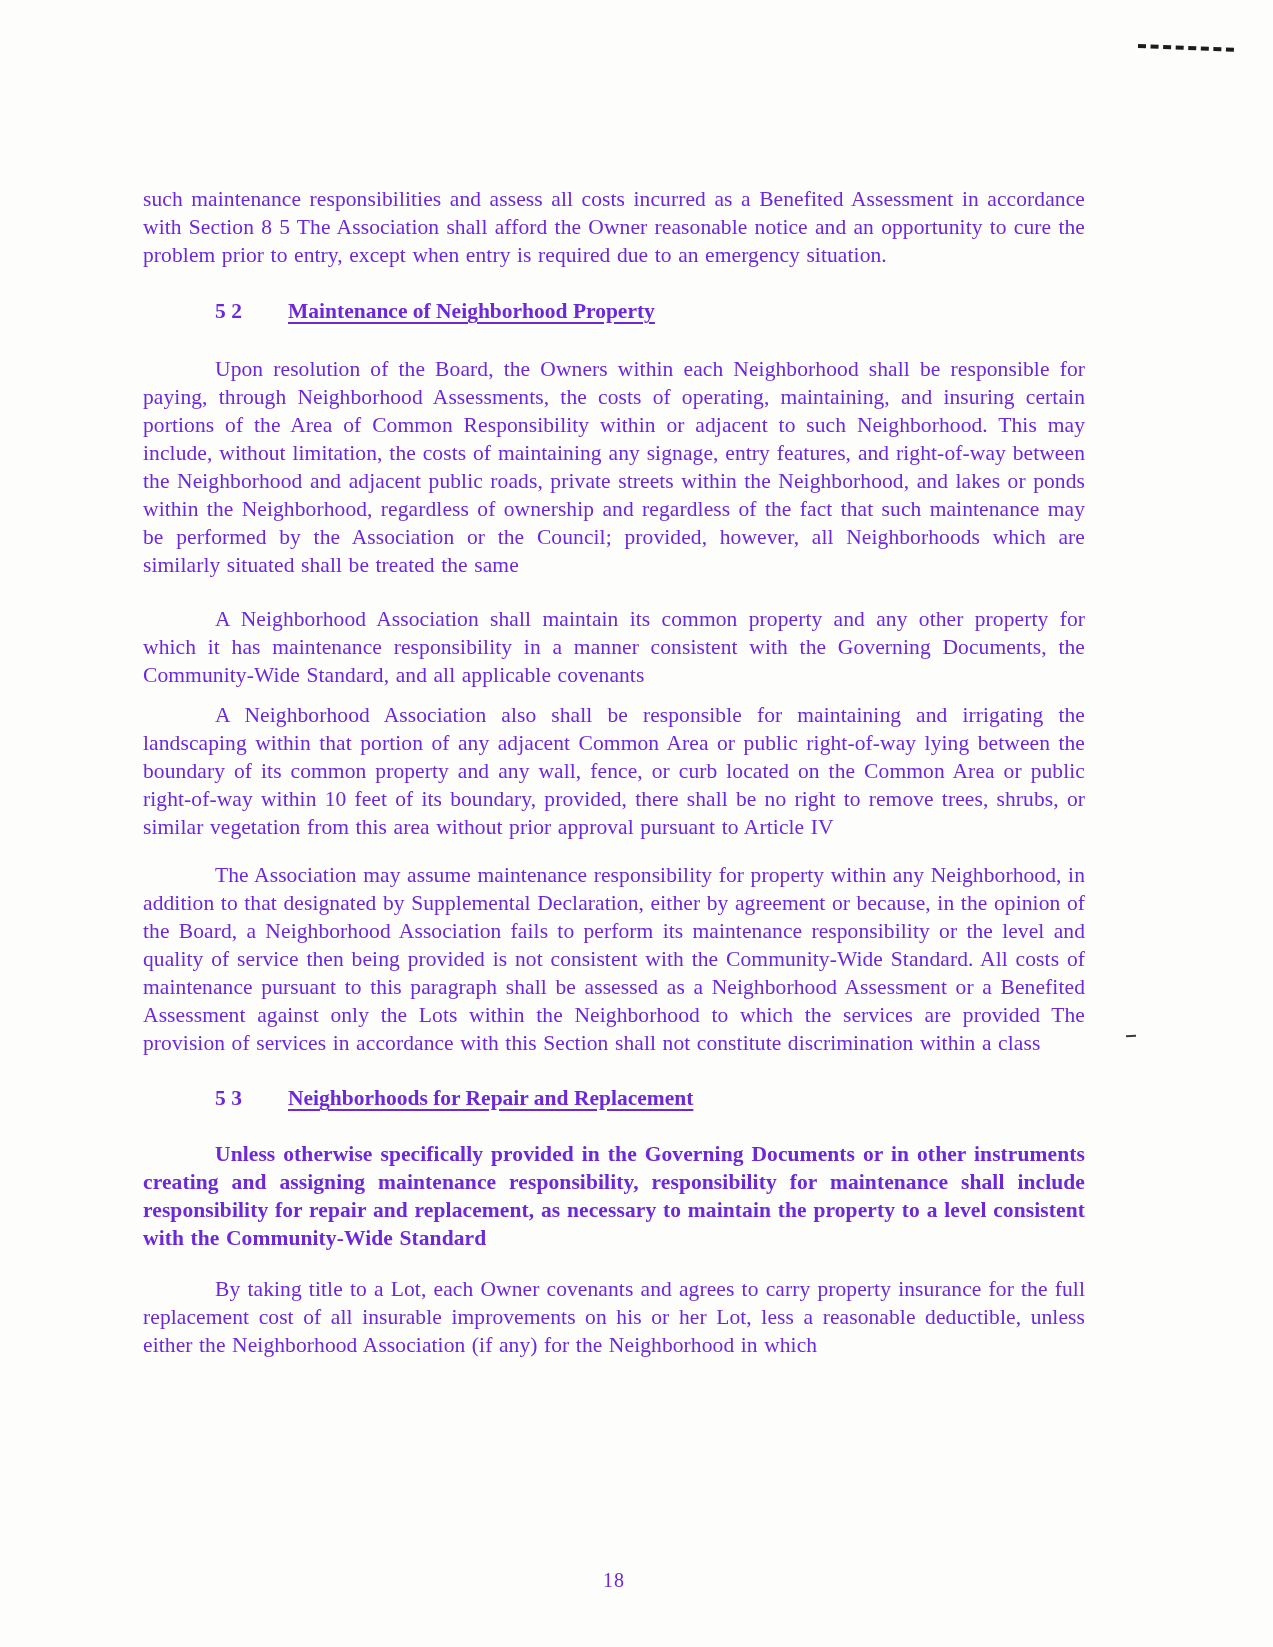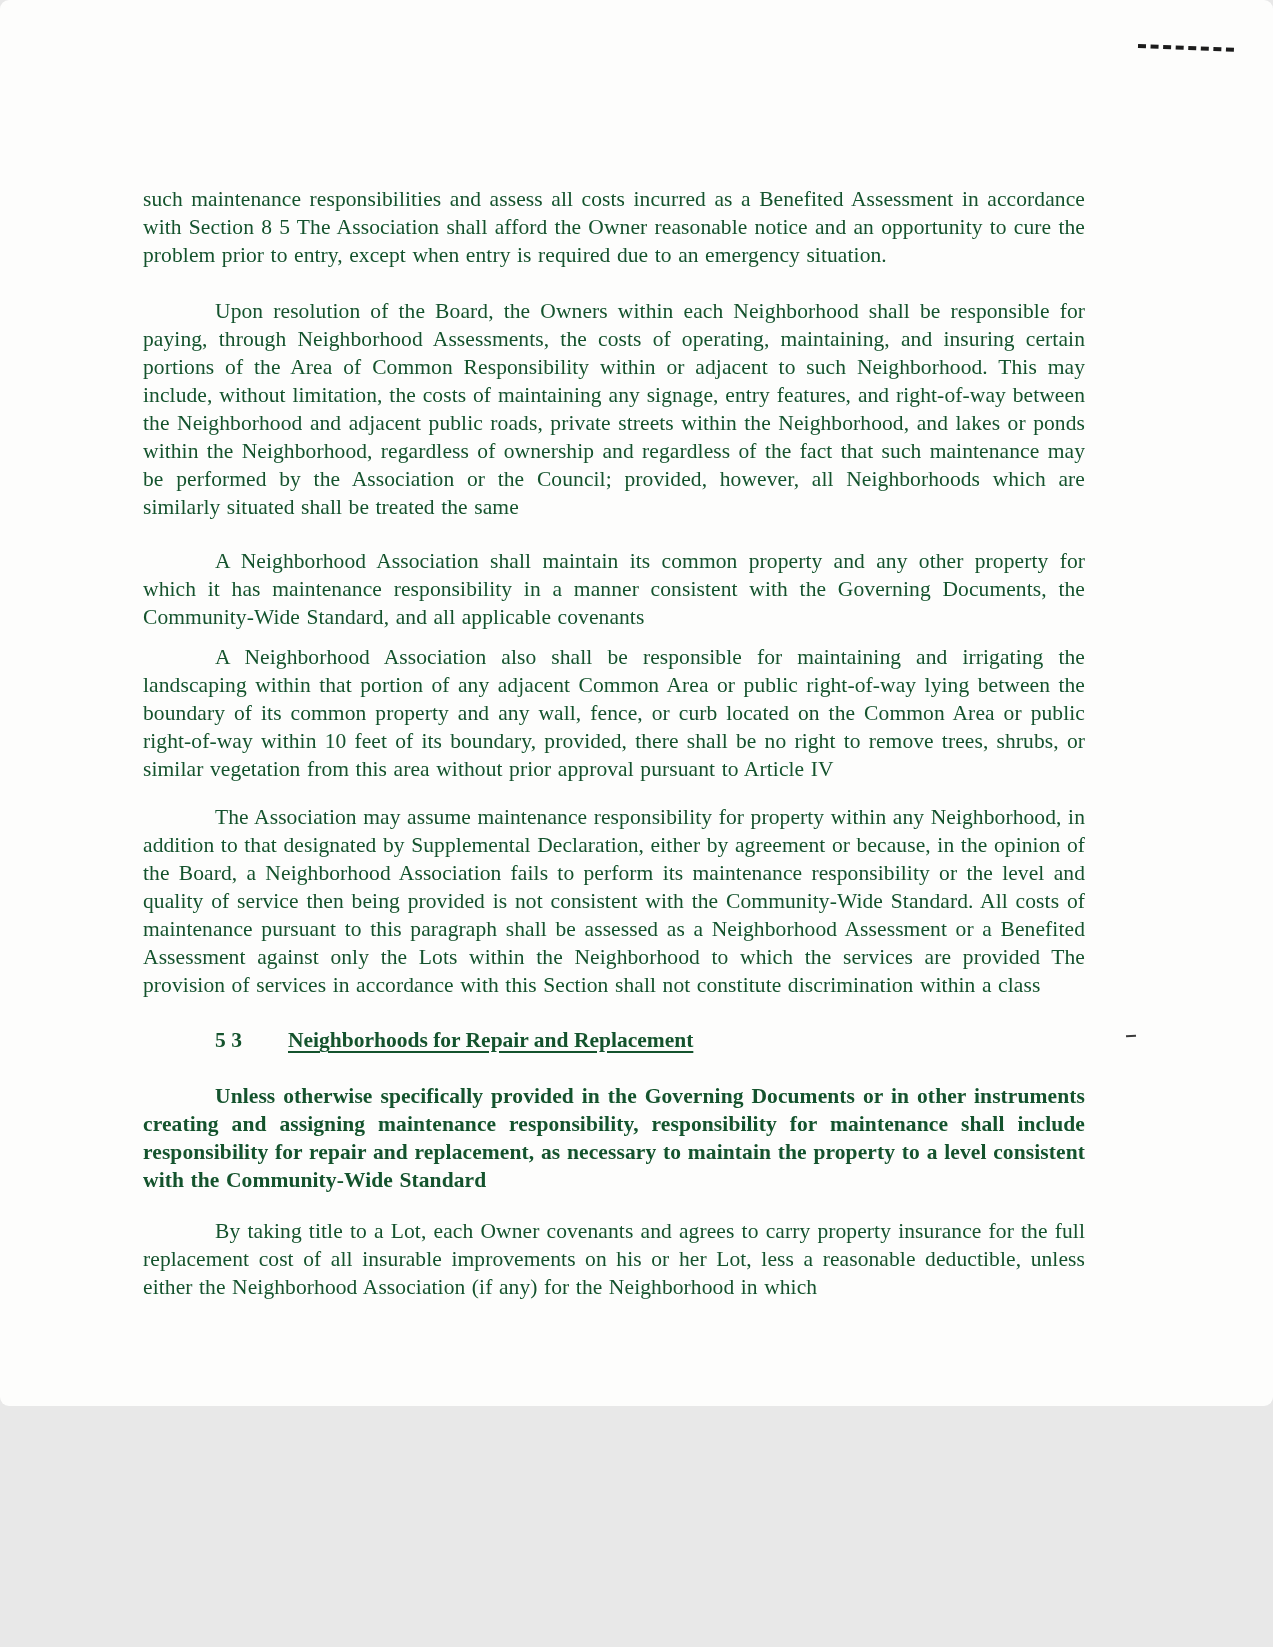--- a/index.html
+++ b/index.html
@@ -3,29 +3,28 @@
 <meta charset="utf-8">
 <style>
   html, body {
     margin: 0;
     padding: 0;
     background: #e8e8e8;
   }
   .page {
     position: relative;
     width: 1273px;
-    height: 1406px;
+    height: 1647px;
     margin: 0 auto;
     background: #fdfdfc;
-    color: #14532d;
+    color: #6d28d9;
     font-family: "Liberation Serif", "DejaVu Serif", serif;
     font-size: 21.5px;
     line-height: 28px;
     overflow: hidden;
-    border-radius: 9px;
   }
   .doc-body {
     position: absolute;
     left: 143px;
     top: 185px;
     width: 942px;
   }
   p.para {
     margin: 0;
     text-align: justify;
@@ -87,33 +86,37 @@
 
 <div class="page">
 
   <div class="scan-dashes"></div>
   <div class="scan-dash-small"></div>
 
   <div class="doc-body">
 
     <p class="para no-indent" style="margin-bottom:28px;">such maintenance responsibilities and assess all costs incurred as a Benefited Assessment in accordance with Section 8 5   The Association shall afford the Owner reasonable notice and an opportunity to cure the problem prior to entry, except when entry is required due to an emergency situation.</p>
 
+    <div class="heading" style="margin-bottom:30px;">
+      <span class="sec-num">5 2</span><span class="sec-title">Maintenance of Neighborhood Property</span>
+    </div>
 
     <p class="para" style="margin-bottom:26px;">Upon resolution of the Board, the Owners within each Neighborhood shall be responsible for paying, through Neighborhood Assessments, the costs of operating, maintaining, and insuring certain portions of the Area of Common Responsibility within or adjacent to such Neighborhood. This may include, without limitation, the costs of maintaining any signage, entry features, and right-of-way between the Neighborhood and adjacent public roads, private streets within the Neighborhood, and lakes or ponds within the Neighborhood, regardless of ownership and regardless of the fact that such maintenance may be performed by the Association or the Council; provided, however, all Neighborhoods which are similarly situated shall be treated the same</p>
 
     <p class="para" style="margin-bottom:12px;">A Neighborhood Association shall maintain its common property and any other property for which it has maintenance responsibility in a manner consistent with the Governing Documents, the Community-Wide Standard, and all applicable covenants</p>
 
     <p class="para" style="margin-bottom:20px;">A Neighborhood Association also shall be responsible for maintaining and irrigating the landscaping within that portion of any adjacent Common Area or public right-of-way lying between the boundary of its common property and any wall, fence, or curb located on the Common Area or public right-of-way within 10 feet of its boundary, provided, there shall be no right to remove trees, shrubs, or similar vegetation from this area without prior approval pursuant to Article IV</p>
 
     <p class="para" style="margin-bottom:27px;">The Association may assume maintenance responsibility for property within any Neighborhood, in addition to that designated by Supplemental Declaration, either by agreement or because, in the opinion of the Board, a Neighborhood Association fails to perform its maintenance responsibility or the level and quality of service then being provided is not consistent with the Community-Wide Standard.  All costs of maintenance pursuant to this paragraph shall be assessed as a Neighborhood Assessment or a Benefited Assessment against only the Lots within the Neighborhood to which the services are provided   The provision of services in accordance with this Section shall not constitute discrimination within a class</p>
 
     <div class="heading" style="margin-bottom:28px;">
       <span class="sec-num">5 3</span><span class="sec-title">Neighborhoods for Repair and Replacement</span>
     </div>
 
     <p class="para" style="margin-bottom:23px;font-weight:bold;">Unless otherwise specifically provided in the Governing Documents or in other instruments creating and assigning maintenance responsibility, responsibility for maintenance shall include responsibility for repair and replacement, as necessary to maintain the property to a level consistent with the Community-Wide Standard</p>
 
     <p class="para">By taking title to a Lot, each Owner covenants and agrees to carry property insurance for the full replacement cost of all insurable improvements on his or her Lot, less a reasonable deductible, unless either the Neighborhood Association (if any) for the Neighborhood in which</p>
 
   </div>
 
+  <div class="page-number">18</div>
 
 </div>
 
 </body></html>

